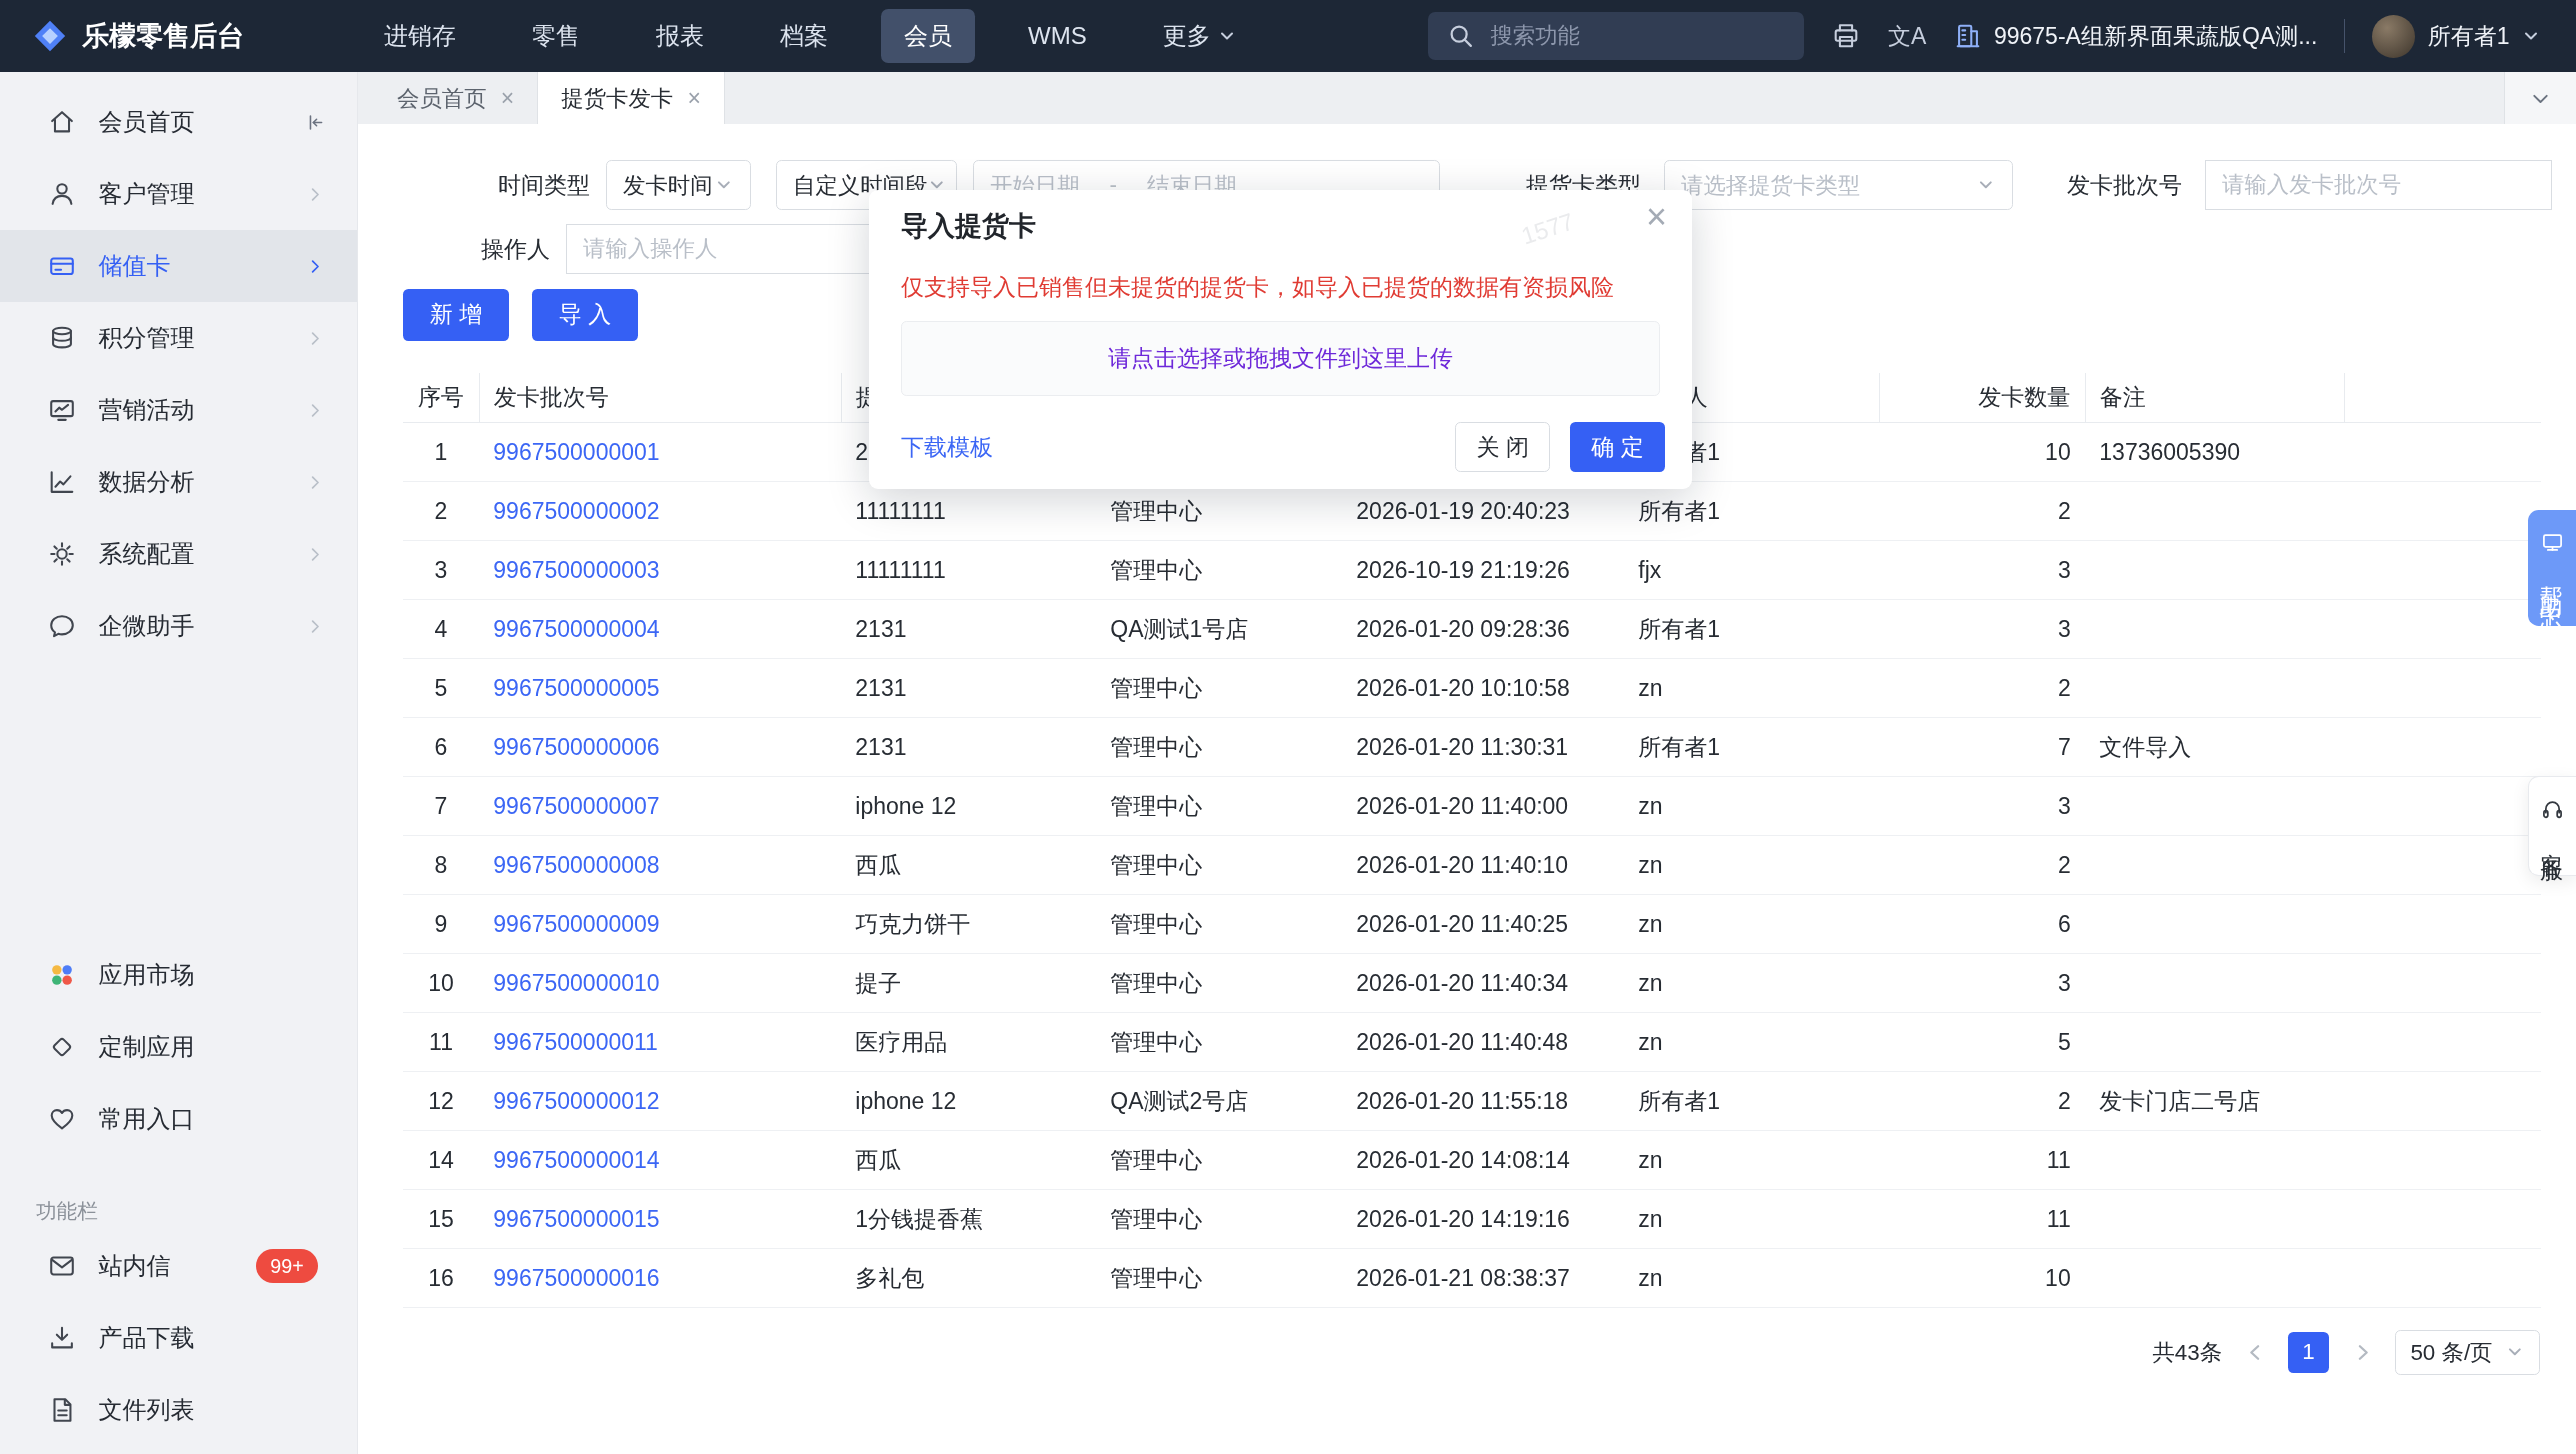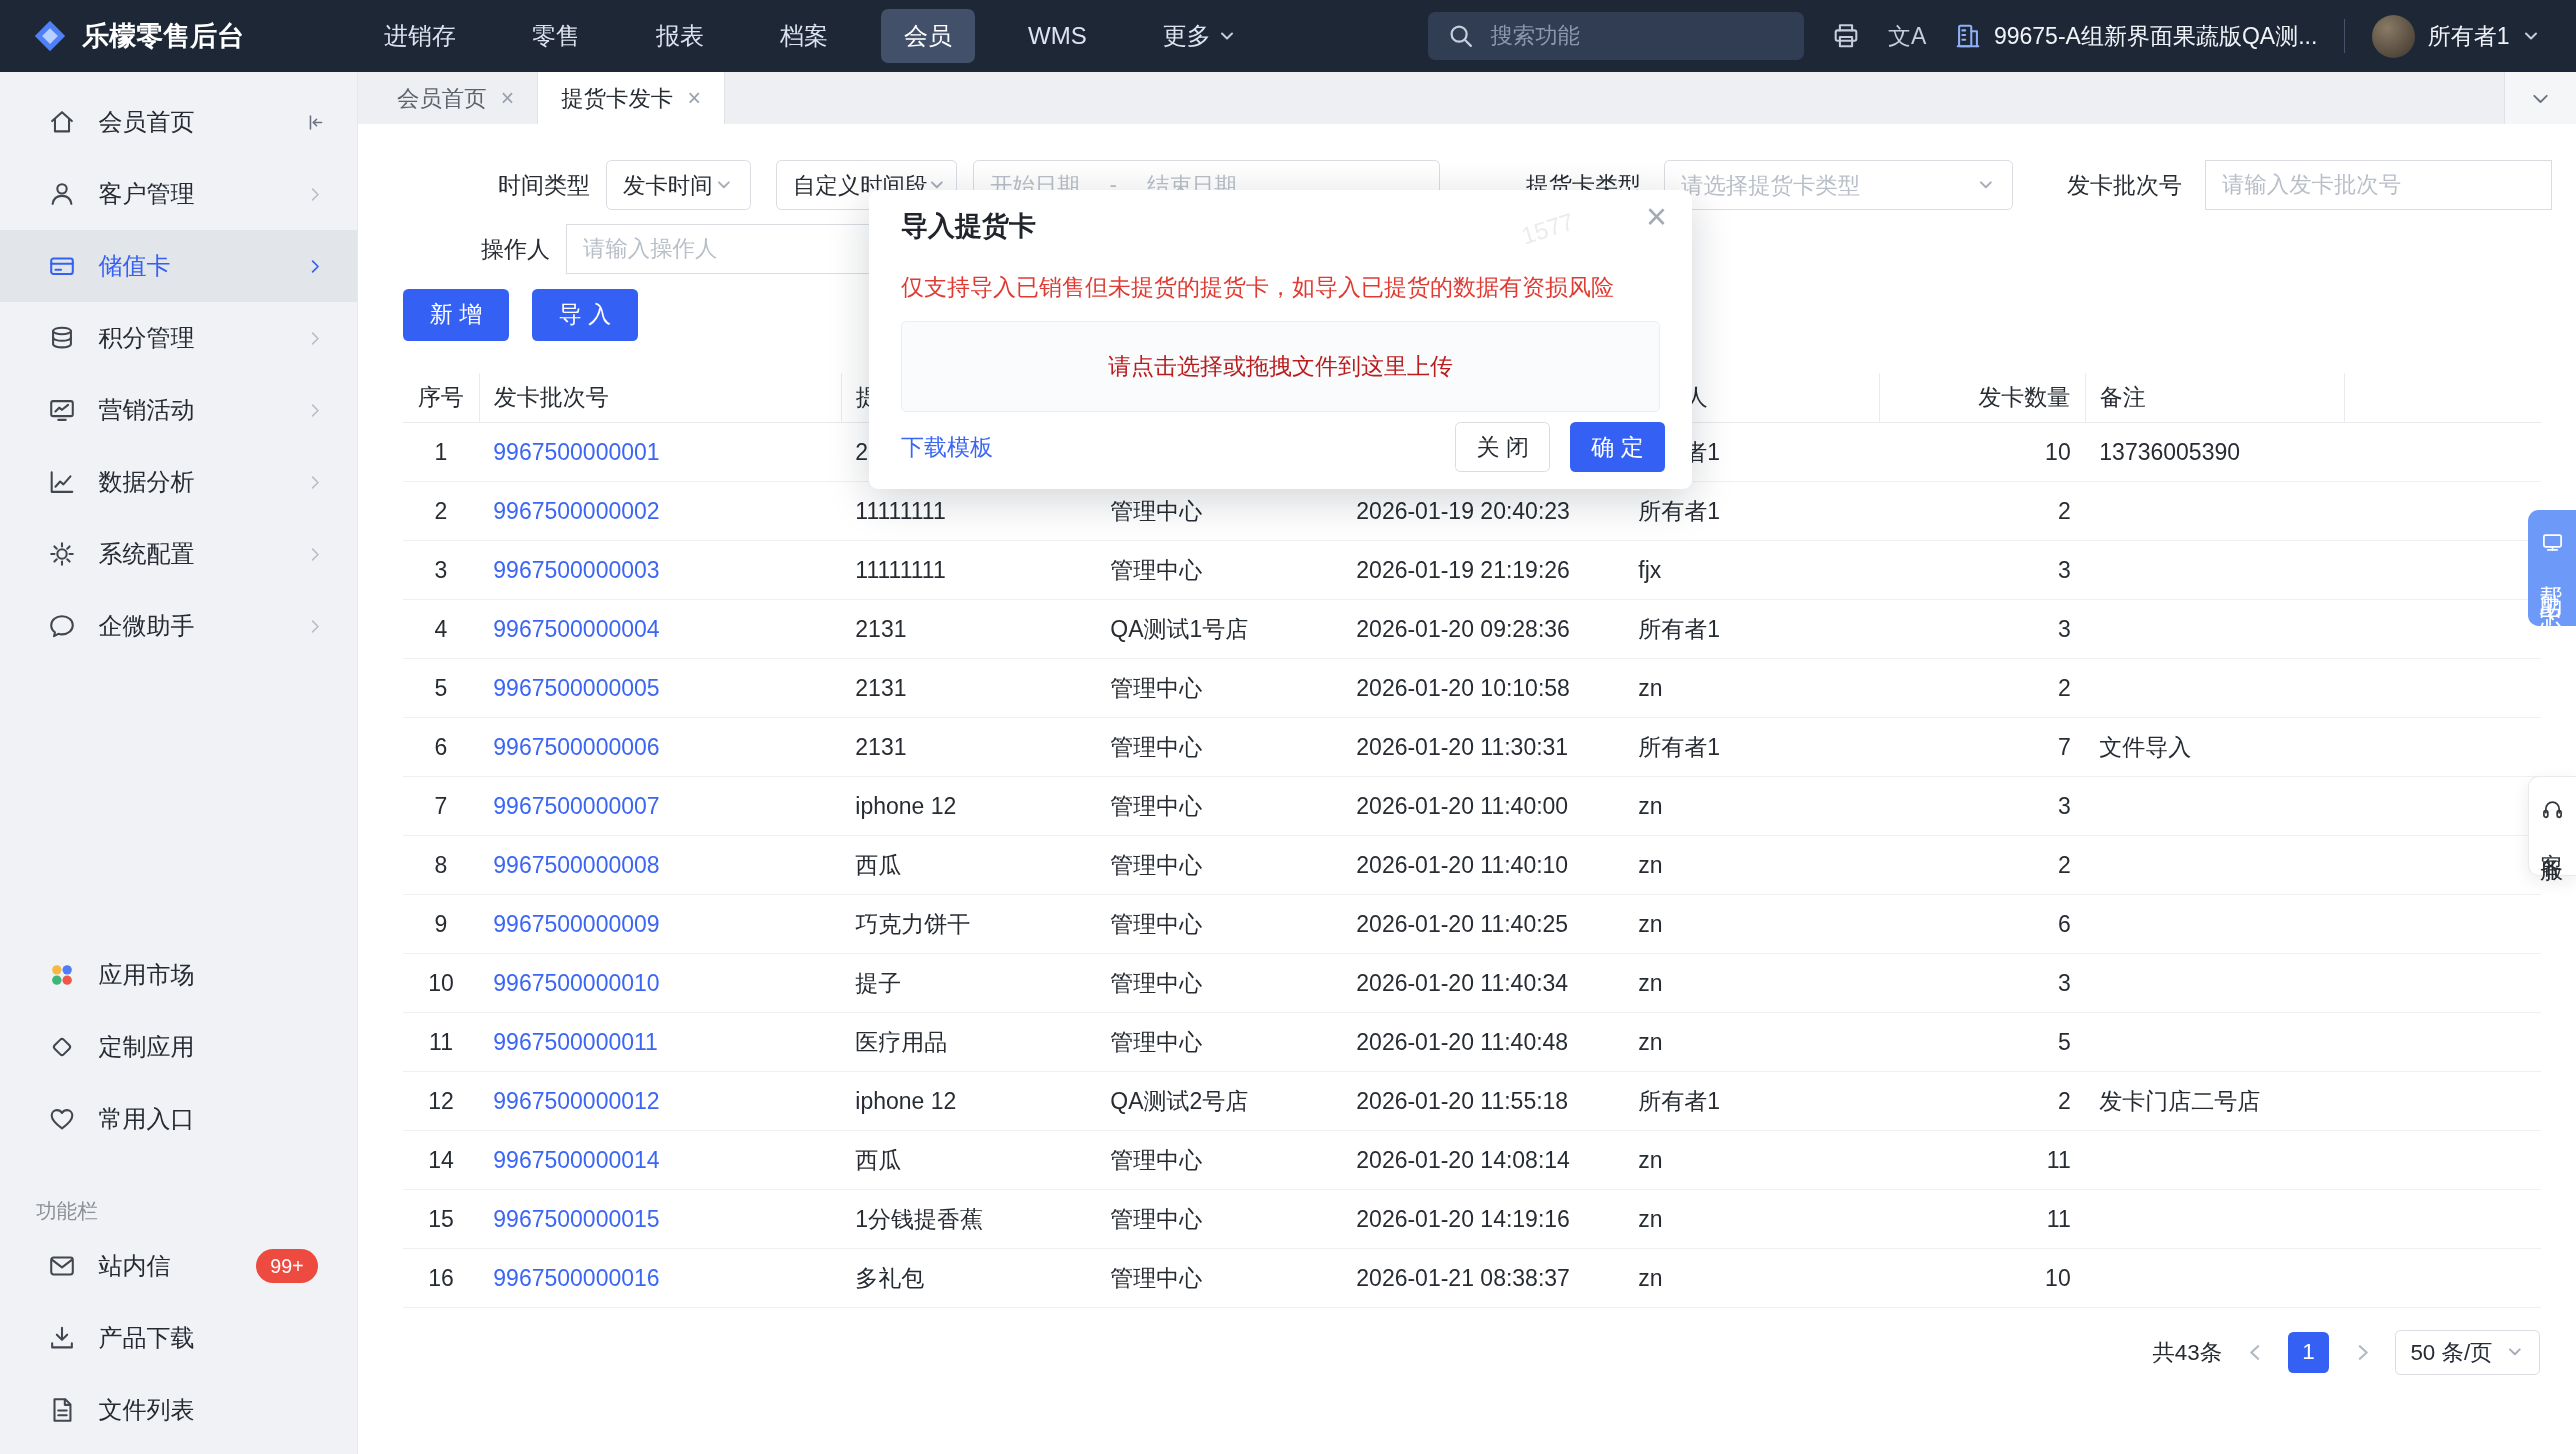--- a/index.html
+++ b/index.html
@@ -87,21 +87,21 @@
   .pg-arrow { width:23px; height:23px; color:#b4bac2; cursor:pointer; }
   .pg-num { width:41px; height:41px; background:#3560f4; color:#fff; border-radius:5.4px; display:flex; align-items:center; justify-content:center; font-size:22.4px; cursor:pointer; }
   .pg-size { height:45px; border:0.9px solid #d9dde2; border-radius:5.4px; display:flex; align-items:center; padding:0 14.3px; gap:12.5px; color:#272c33; cursor:pointer; white-space:nowrap; }
   .pg-size svg { width:19.7px; height:19.7px; color:#a8aeb8; }
 
   
   .modal { position:absolute; left:869px; top:190px; width:823px; height:299px; background:#fff; border-radius:9px; box-shadow:0 10.7px 43px rgba(10,20,40,.18); z-index:100; }
   .m-title { position:absolute; left:32px; top:18px; font-size:27px; font-weight:700; color:#21252b; }
   .m-close { position:absolute; right:25px; top:9px; font-size:36px; color:#a4abb5; line-height:1; cursor:pointer; }
   .m-warning { position:absolute; left:32px; top:82px; font-size:23px; color:#e03b33; white-space:nowrap; }
-  .m-upload { position:absolute; left:32px; right:32px; top:131px; height:91px; background:#fafbfc; border:0.9px solid #ebedf0; border-radius:5.4px; display:flex; align-items:center; justify-content:center; font-size:23px; color:#b91c1c; cursor:pointer; }
+  .m-upload { position:absolute; left:32px; right:32px; top:131px; height:75px; background:#fafbfc; border:0.9px solid #ebedf0; border-radius:5.4px; display:flex; align-items:center; justify-content:center; font-size:23px; color:#6d28d9; cursor:pointer; }
   .m-footer { position:absolute; left:32px; right:27px; top:231px; height:52px; display:flex; align-items:center; }
   .m-link { font-size:23px; color:#3b66f5; cursor:pointer; }
   .m-btns { margin-left:auto; display:flex; gap:19.7px; }
   .btn-ghost { min-width:95px; height:50px; border:0.9px solid #d9dde2; border-radius:5.4px; background:#fff; color:#272c33; font-size:23px; display:flex; align-items:center; justify-content:center; cursor:pointer; font-family:inherit; }
   .btn-confirm { min-width:95px; height:50px; background:#3560f4; border:none; border-radius:5.4px; color:#fff; font-size:23px; display:flex; align-items:center; justify-content:center; cursor:pointer; font-family:inherit; }
   .wm { position:absolute; left:1521px; top:215px; transform:rotate(-18deg); font-size:24px; color:rgba(80,90,110,.12); z-index:105; pointer-events:none; }
 
   
   .f-help { position:absolute; right:0; top:510px; width:48px; padding:19.7px 0 23px; background:#6d99f8; border-radius:10.7px 0 0 10.7px; display:flex; flex-direction:column; align-items:center; gap:12.5px; z-index:60; cursor:pointer; }
   .f-help .f-ic { width:25px; height:25px; color:#fff; }
@@ -504,21 +504,21 @@
     <td class="c-num">2</td>
     <td></td>
     <td></td>
   </tr>
 
   <tr>
     <td class="c-idx">3</td>
     <td><a>9967500000003</a></td>
     <td>11111111</td>
     <td>管理中心</td>
-    <td>2026-01-19 21:19:26</td>
+    <td>2026-10-19 21:19:26</td>
     <td>fjx</td>
     <td class="c-num">3</td>
     <td></td>
     <td></td>
   </tr>
 
   <tr>
     <td class="c-idx">4</td>
     <td><a>9967500000004</a></td>
     <td>2131</td>

